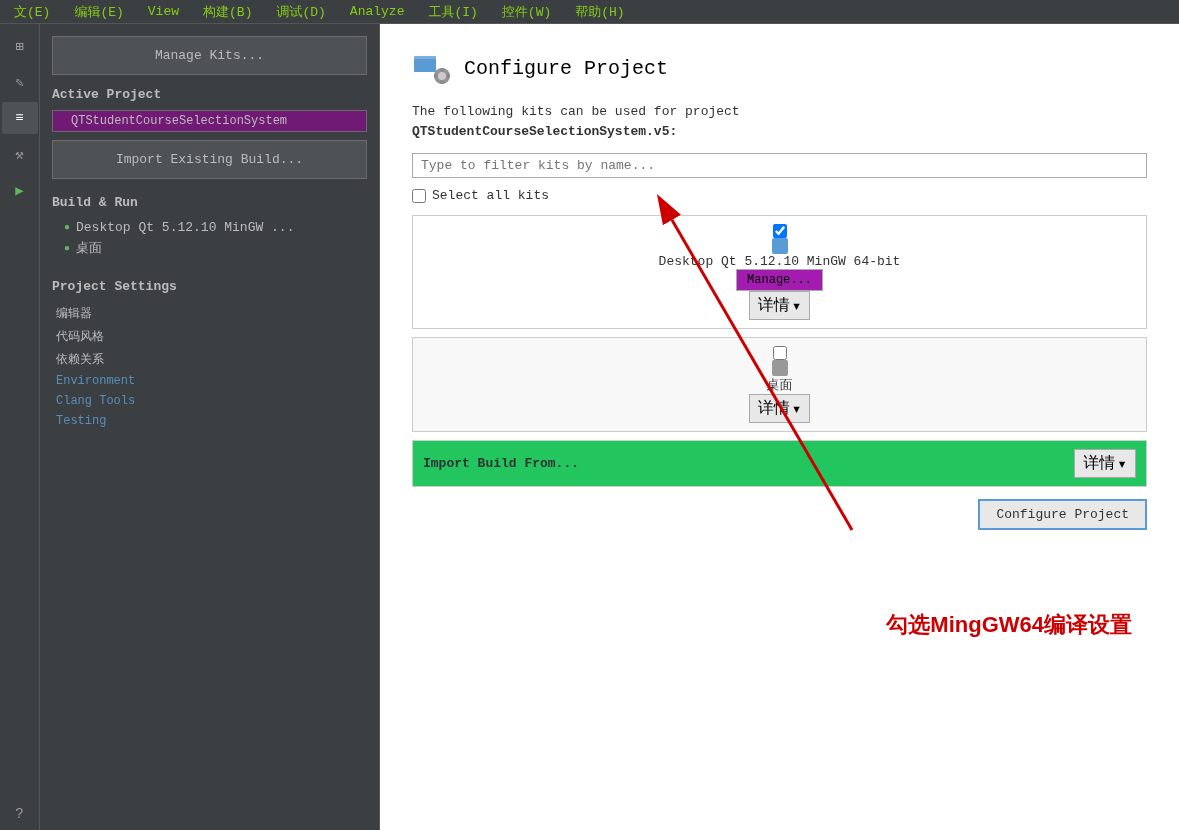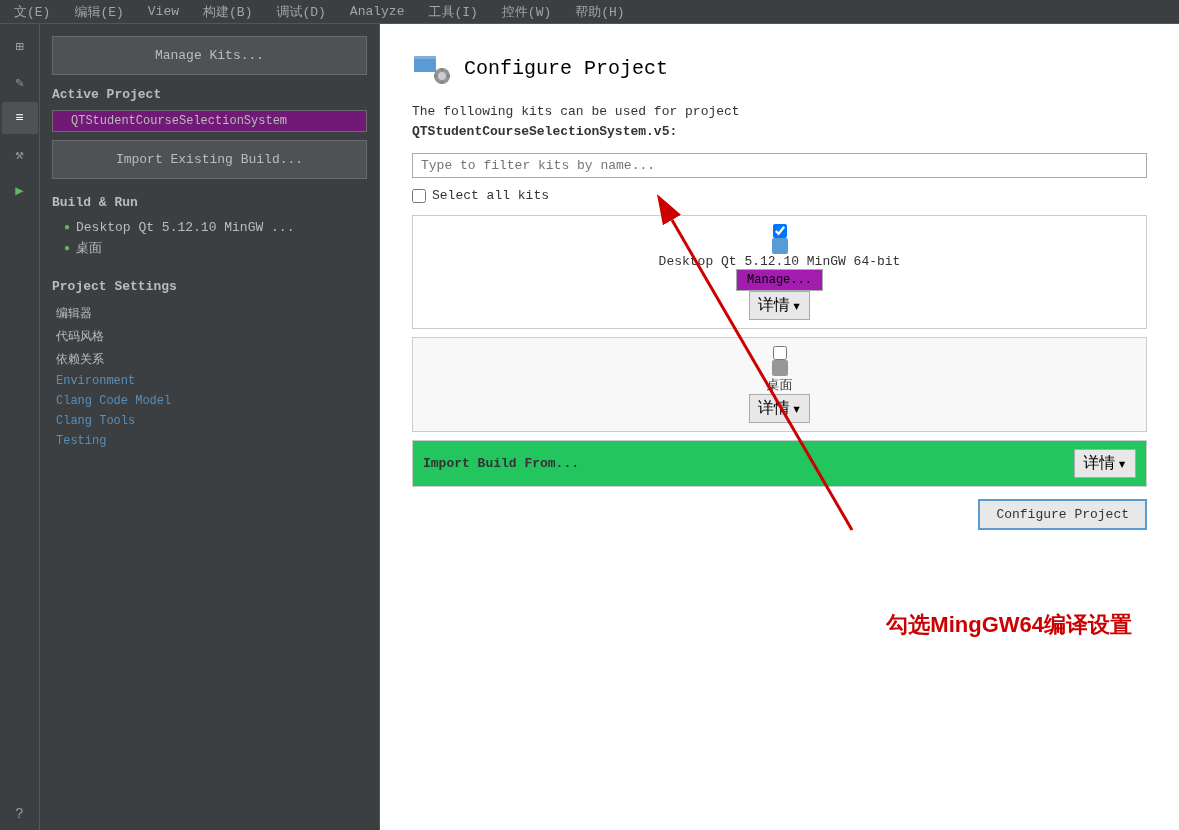--- a/index.html
+++ b/index.html
@@ -8,21 +8,21 @@
       background: #3c3f41;
       width: 1179px;
       height: 830px;
       overflow: hidden;
       font-size: 13px;
     }
 
     
     .menubar {
       background: #3c3f41;
-      color: #a3a3a3;
+      color: #84cc16;
       height: 24px;
       display: flex;
       align-items: center;
       padding: 0 8px;
       gap: 12px;
       border-bottom: 1px solid #555;
       font-size: 13px;
     }
     .menubar span {
       cursor: pointer;
@@ -337,21 +337,20 @@
         <span>桌面</span>
       </div>
     </div>
 
     <div class="project-settings-section">
       <div class="section-title">Project Settings</div>
       <a class="settings-link muted">编辑器</a>
       <a class="settings-link muted">代码风格</a>
       <a class="settings-link muted">依赖关系</a>
       <a class="settings-link">Environment</a>
-      <a class="settings-link">Clang Code Model</a>
       <a class="settings-link">Clang Tools</a>
       <a class="settings-link">Testing</a>
     </div>
   </div>
 
   <div class="content-area">
 
     
     <div class="configure-title">
       <div class="configure-icon">

